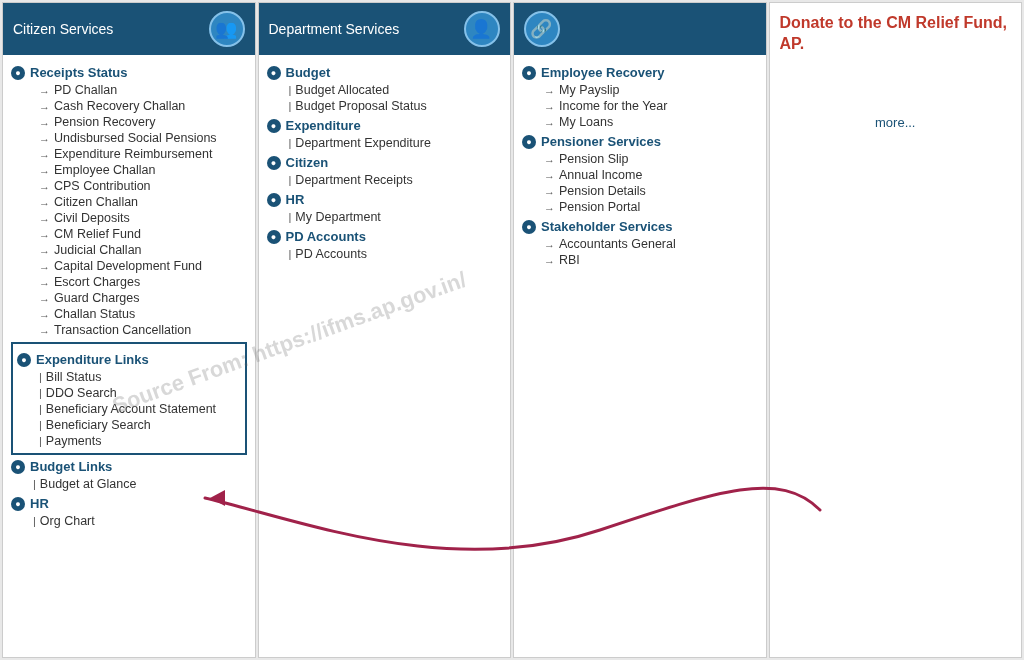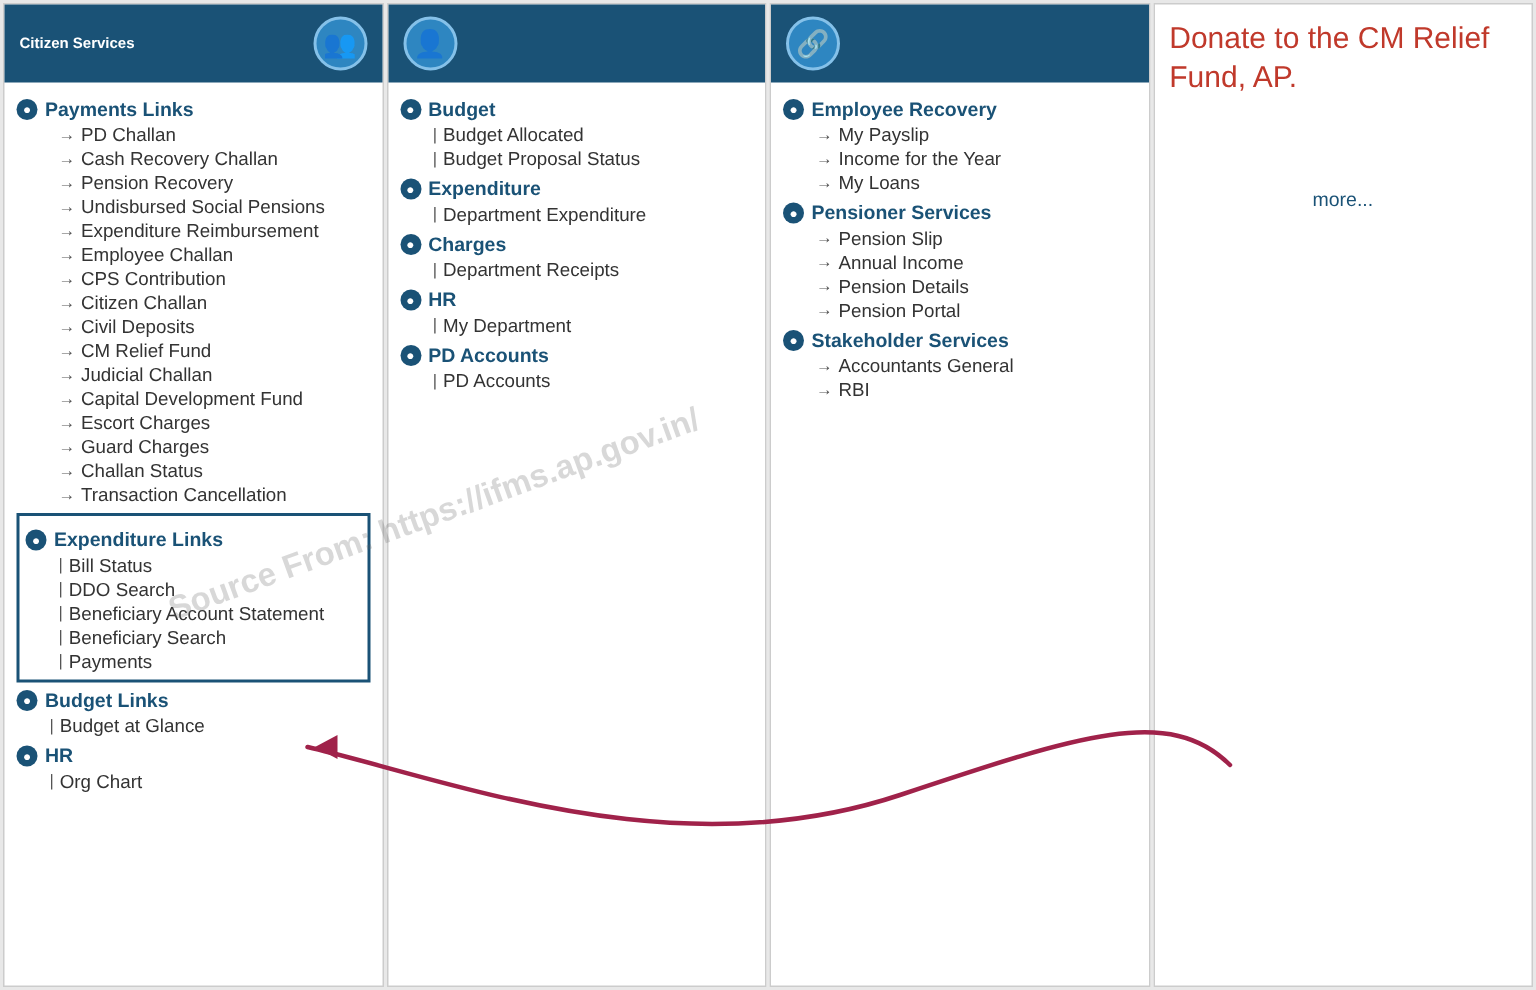--- a/index.html
+++ b/index.html
@@ -37,22 +37,22 @@
       font-size: 14px;
       font-weight: bold;
       display: flex;
       align-items: center;
       justify-content: space-between;
       min-height: 48px;
     }
 
     .panel-header-title {
       flex: 1;
-      font-size: 10px;
-      font-weight: bold;
+      font-size: 14px;
+      font-weight: normal;
     }
 
     .panel-icon {
       width: 36px;
       height: 36px;
       border-radius: 50%;
       background: #2e86c1;
       display: flex;
       align-items: center;
       justify-content: center;
@@ -119,22 +119,22 @@
       background: white;
     }
 
     
     .notice-board-body {
       padding: 10px;
     }
 
     .notice-text {
       color: #c0392b;
-      font-size: 20px;
-      font-weight: normal;
+      font-size: 16px;
+      font-weight: bold;
       line-height: 1.3;
     }
 
     .more-link {
       color: #1a5276;
       text-align: center;
       display: block;
       margin-top: 60px;
       cursor: pointer;
       font-size: 13px;
@@ -177,21 +177,21 @@
 
   <div class="panel">
     <div class="panel-header">
       <span class="panel-header-title">Citizen Services</span>
       <div class="panel-icon">👥</div>
     </div>
     <div class="panel-body">
 
       <div class="section-header">
         <span class="bullet">●</span>
-        <span>Payments Links</span>
+        <span>Receipts Status</span>
       </div>
       <div class="sub-item sub-item-indent"><span class="arrow">→</span> PD Challan</div>
       <div class="sub-item sub-item-indent"><span class="arrow">→</span> Cash Recovery Challan</div>
       <div class="sub-item sub-item-indent"><span class="arrow">→</span> Pension Recovery</div>
       <div class="sub-item sub-item-indent"><span class="arrow">→</span> Undisbursed Social Pensions</div>
       <div class="sub-item sub-item-indent"><span class="arrow">→</span> Expenditure Reimbursement</div>
       <div class="sub-item sub-item-indent"><span class="arrow">→</span> Employee Challan</div>
       <div class="sub-item sub-item-indent"><span class="arrow">→</span> CPS Contribution</div>
       <div class="sub-item sub-item-indent"><span class="arrow">→</span> Citizen Challan</div>
       <div class="sub-item sub-item-indent"><span class="arrow">→</span> Civil Deposits</div>
@@ -224,40 +224,41 @@
       <div class="section-header">
         <span class="bullet">●</span>
         <span>HR</span>
       </div>
       <div class="sub-item"><span class="arrow" style="margin-left:4px;">|</span> Org Chart</div>
     </div>
   </div>
 
   <div class="panel">
     <div class="panel-header">
+      <span class="panel-header-title">Department Services</span>
       <div class="panel-icon">👤</div>
     </div>
     <div class="panel-body">
 
       <div class="section-header">
         <span class="bullet">●</span>
         <span>Budget</span>
       </div>
       <div class="sub-item dept-indent"><span class="arrow">|</span> Budget Allocated</div>
       <div class="sub-item dept-indent"><span class="arrow">|</span> Budget Proposal Status</div>
 
       <div class="section-header">
         <span class="bullet">●</span>
         <span>Expenditure</span>
       </div>
       <div class="sub-item dept-indent"><span class="arrow">|</span> Department Expenditure</div>
 
       <div class="section-header">
         <span class="bullet">●</span>
-        <span>Charges</span>
+        <span>Citizen</span>
       </div>
       <div class="sub-item dept-indent"><span class="arrow">|</span> Department Receipts</div>
 
       <div class="section-header">
         <span class="bullet">●</span>
         <span>HR</span>
       </div>
       <div class="sub-item dept-indent"><span class="arrow">|</span> My Department</div>
 
       <div class="section-header">

